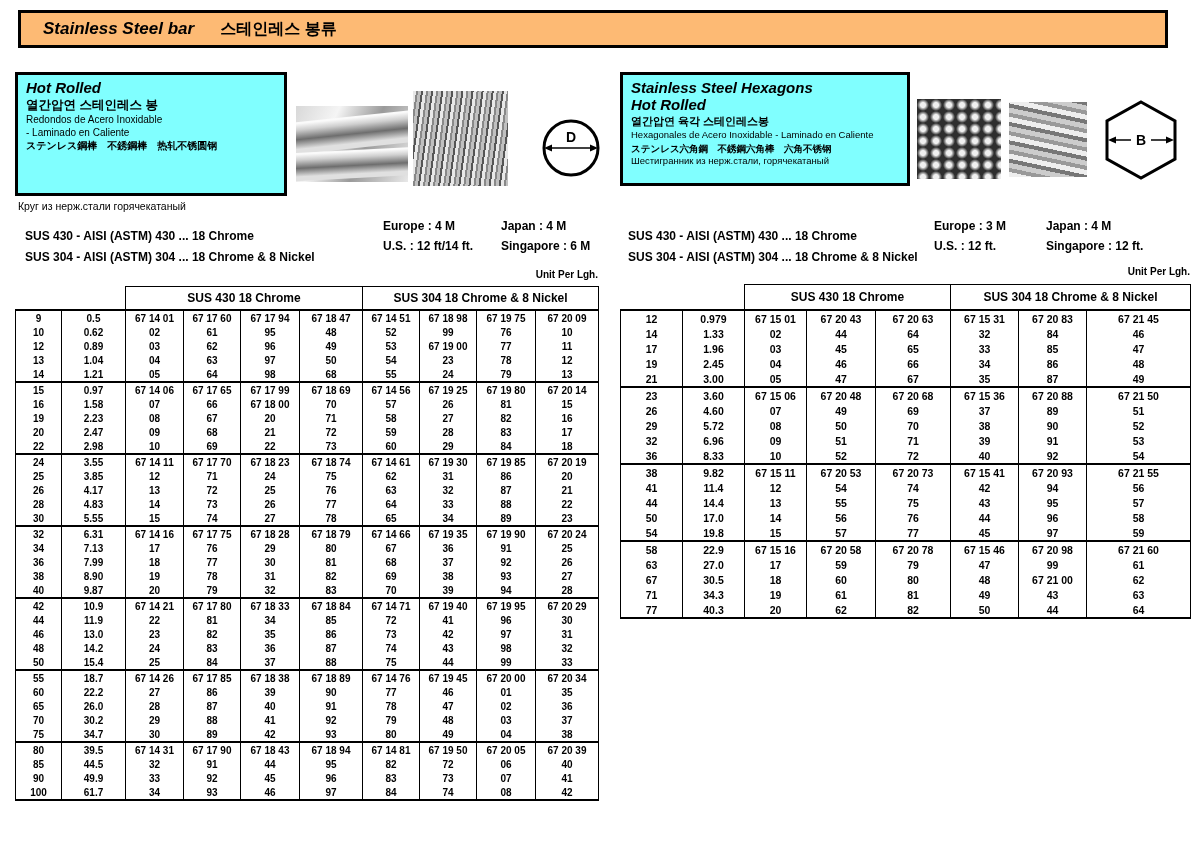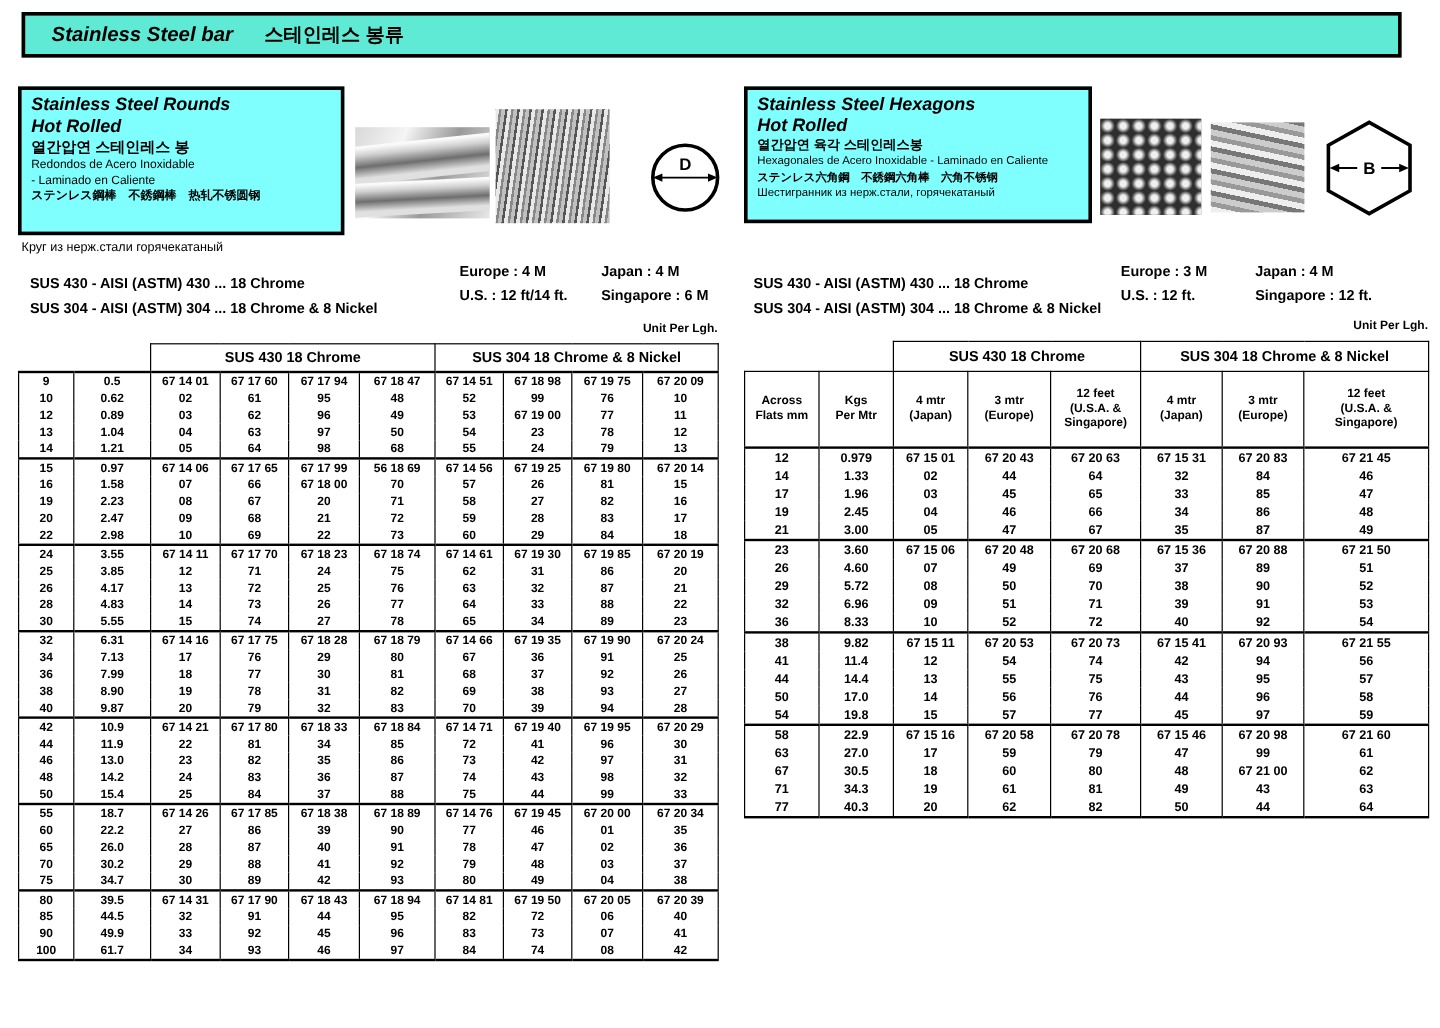--- a/index.html
+++ b/index.html
@@ -1,21 +1,21 @@
 <!DOCTYPE html>
 <html><head>
 <meta charset="utf-8">
 <style>
   html,body { margin:0; padding:0; background:#ffffff; }
   body { width:1200px; height:857px; font-family:"Liberation Sans", sans-serif; color:#000; }
   .page { position:relative; width:1200px; height:857px; background:#fff; overflow:hidden; }
 
   
   .banner { position:absolute; left:18px; top:10px; width:1144px; height:32px;
-            background:#5eead4; border:3px solid #000; display:flex; align-items:center; }
+            background:#fdba74; border:3px solid #000; display:flex; align-items:center; }
   .banner .t-en { font-size:17px; font-weight:bold; font-style:italic; margin-left:22px; }
   .banner .t-kr { font-size:16px; font-weight:bold; margin-left:26px; }
 
   
   .titlebox { position:absolute; background:#80ffff; border:3px solid #000; padding:4px 8px; box-sizing:border-box; }
   .box-left  { left:15px; top:72px; width:272px; height:124px; }
   .box-right { left:620px; top:72px; width:290px; height:114px; }
   .titlebox .ti { font-size:15px; font-weight:bold; font-style:italic; line-height:18px; }
   .titlebox .kr { font-size:12.5px; font-weight:bold; line-height:17px; }
   .titlebox .sm { font-size:10px; line-height:12.5px; }
@@ -76,21 +76,20 @@
 <body>
 
 <div class="page">
 
   <div class="banner">
     <span class="t-en">Stainless Steel bar</span>
     <span class="t-kr">스테인레스 봉류</span>
   </div>
 
   <div class="titlebox box-left">
-    <div class="ti">Stainless Steel Rounds</div>
     <div class="ti">Hot Rolled</div>
     <div class="kr">열간압연 스테인레스 봉</div>
     <div class="sm">Redondos de Acero Inoxidable</div>
     <div class="sm">- Laminado en Caliente</div>
     <div class="smb">ステンレス鋼棒　不銹鋼棒　热轧不锈圆钢</div>
   </div>
   <div class="ru-left">Круг из нерж.стали горячекатаный</div>
 
   <div class="photo photo-r1">
     <div class="bar b1"></div>
@@ -200,21 +199,21 @@
           <td>24</td>
           <td>79</td>
           <td>13</td>
         </tr>
         <tr class="gstart">
           <td>15</td>
           <td>0.97</td>
           <td>67 14 06</td>
           <td>67 17 65</td>
           <td>67 17 99</td>
-          <td>56 18 69</td>
+          <td>67 18 69</td>
           <td>67 14 56</td>
           <td>67 19 25</td>
           <td>67 19 80</td>
           <td>67 20 14</td>
         </tr>
         <tr>
           <td>16</td>
           <td>1.58</td>
           <td>07</td>
           <td>66</td>
@@ -597,40 +596,20 @@
       <col style="width:68px">
         <col style="width:68px">
         <col style="width:104px">
     </colgroup>
     <thead>
       <tr class="h1">
         <th class="blank" colspan="2"></th>
         <th colspan="3">SUS 430  18 Chrome</th>
         <th colspan="3">SUS 304  18 Chrome &amp; 8 Nickel</th>
       </tr>
-      <tr class="h2">
-        <th>Across
-Flats mm</th>
-        <th>Kgs
-Per Mtr</th>
-        <th>4 mtr
-(Japan)</th>
-        <th>3 mtr
-(Europe)</th>
-        <th>12 feet
-(U.S.A. &amp;
-Singapore)</th>
-        <th>4 mtr
-(Japan)</th>
-        <th>3 mtr
-(Europe)</th>
-        <th>12 feet
-(U.S.A. &amp;
-Singapore)</th>
-      </tr>
     </thead>
     <tbody>
         <tr class="gstart">
           <td>12</td>
           <td>0.979</td>
           <td>67 15 01</td>
           <td>67 20 43</td>
           <td>67 20 63</td>
           <td>67 15 31</td>
           <td>67 20 83</td>

